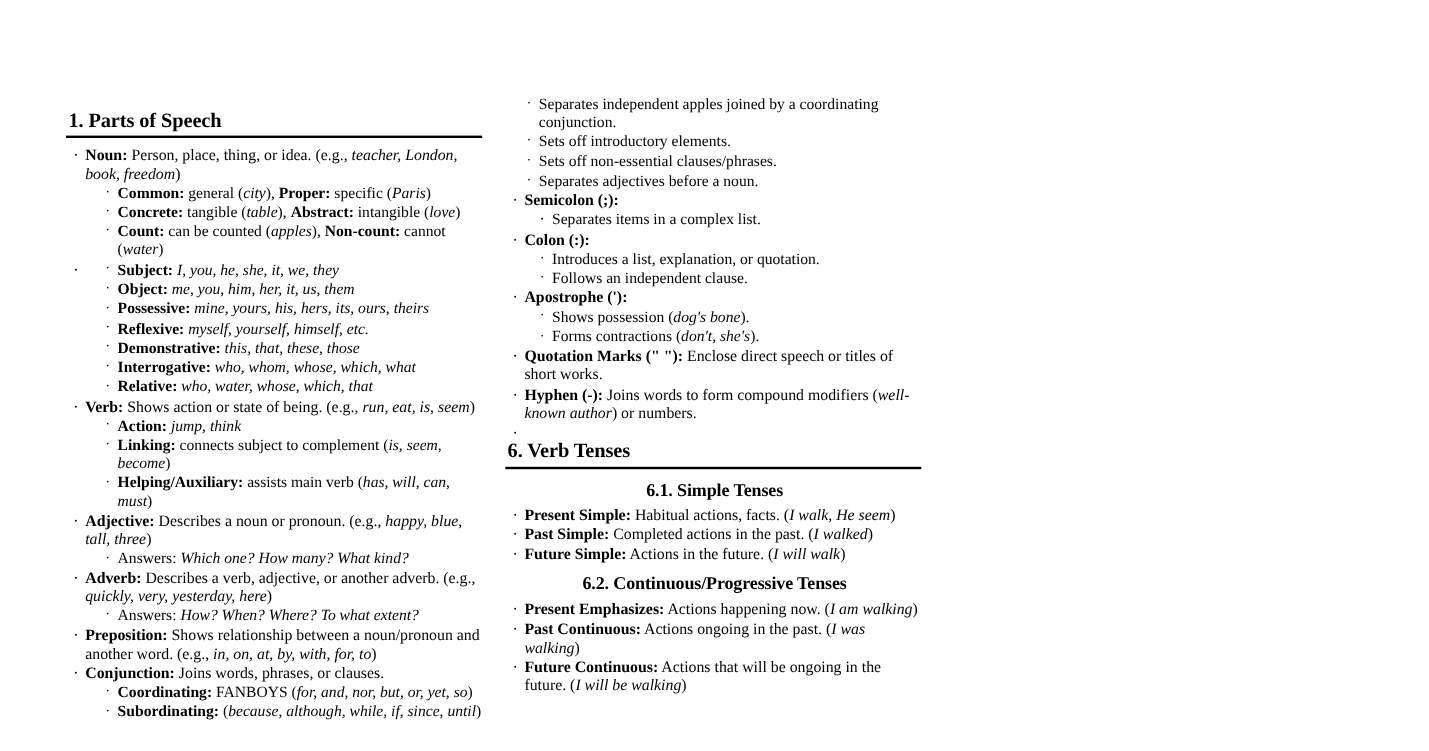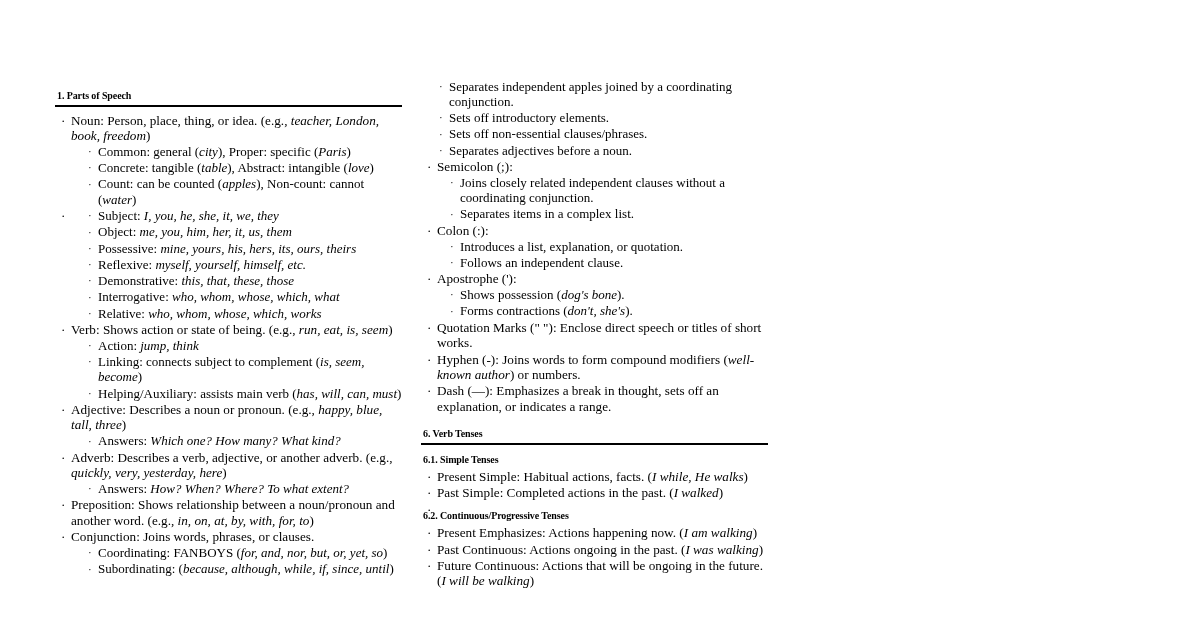--- a/index.html
+++ b/index.html
@@ -29,38 +29,39 @@
     overflow: hidden;
   }
   .col-left  { left: 55px; }
   .col-right { left: 421px; }
 
   .col-inner { position: absolute; left: 0; width: 347px; }
   .col-left .col-inner  { top: 90px; }
   .col-right .col-inner { top: 78px; }
 
   h2.section {
-    font-size: 10px;
+    font-size: 17px;
     font-weight: bold;
     margin: 0 0 2px 2px;
     line-height: 1.25;
     letter-spacing: -0.1px;
   }
   .rule {
     border: 0;
     border-top: 2.4px solid #000;
     margin: 0 0 6px 0;
     width: 347px;
   }
   h3.subsection {
-    font-size: 10px;
+    font-size: 15px;
     font-weight: bold;
     margin: 9px 0 3px 2px;
     line-height: 1.22;
     letter-spacing: -0.1px;
+    text-align: center;
   }
 
   ul {
     list-style: none;
     margin: 0;
     padding: 0;
   }
   li {
     position: relative;
     font-size: 13.2px;
@@ -76,21 +77,21 @@
     font-size: 13.2px;
     line-height: 15.4px;
   }
   ul.lvl1 { margin-left: 5px; }
   ul.lvl2 { margin-left: 16px; margin-top: 0.5px; }
   ul.lvl2 > li { font-size: 13px; line-height: 15.2px; }
   ul.lvl2 > li > .bullet { font-size: 11px; top: 0.3px; }
 
   .col-right ul.lvl2 { margin-left: 12px; }
 
-  b { font-weight: normal; }
+  b { font-weight: bold; }
   i { font-style: italic; }
 </style>
 </head>
 <body>
 
 <div class="page">
 
   <div class="col col-left">
     <div class="col-inner">
       <h2 class="section">1. Parts of Speech</h2>
@@ -101,21 +102,21 @@
               <li><span class="bullet">·</span><span><b>Concrete:</b> tangible (<i>table</i>), <b>Abstract:</b> intangible (<i>love</i>)</span></li>
               <li><span class="bullet">·</span><span><b>Count:</b> can be counted (<i>apples</i>), <b>Non-count:</b> cannot (<i>water</i>)</span></li>
             </ul></li>
           <li><span class="bullet">·</span><ul class="lvl2">
               <li><span class="bullet">·</span><span><b>Subject:</b> <i>I, you, he, she, it, we, they</i></span></li>
               <li><span class="bullet">·</span><span><b>Object:</b> <i>me, you, him, her, it, us, them</i></span></li>
               <li><span class="bullet">·</span><span><b>Possessive:</b> <i>mine, yours, his, hers, its, ours, theirs</i></span></li>
               <li><span class="bullet">·</span><span><b>Reflexive:</b> <i>myself, yourself, himself, etc.</i></span></li>
               <li><span class="bullet">·</span><span><b>Demonstrative:</b> <i>this, that, these, those</i></span></li>
               <li><span class="bullet">·</span><span><b>Interrogative:</b> <i>who, whom, whose, which, what</i></span></li>
-              <li><span class="bullet">·</span><span><b>Relative:</b> <i>who, whom, whose, which, works</i></span></li>
+              <li><span class="bullet">·</span><span><b>Relative:</b> <i>who, water, whose, which, that</i></span></li>
             </ul></li>
           <li><span class="bullet">·</span><span><b>Verb:</b> Shows action or state of being. (e.g., <i>run, eat, is, seem</i>)</span><ul class="lvl2">
               <li><span class="bullet">·</span><span><b>Action:</b> <i>jump, think</i></span></li>
               <li><span class="bullet">·</span><span><b>Linking:</b> connects subject to complement (<i>is, seem, become</i>)</span></li>
               <li><span class="bullet">·</span><span><b>Helping/Auxiliary:</b> assists main verb (<i>has, will, can, must</i>)</span></li>
             </ul></li>
           <li><span class="bullet">·</span><span><b>Adjective:</b> Describes a noun or pronoun. (e.g., <i>happy, blue, tall, three</i>)</span><ul class="lvl2">
               <li><span class="bullet">·</span><span>Answers: <i>Which one? How many? What kind?</i></span></li>
             </ul></li>
           <li><span class="bullet">·</span><span><b>Adverb:</b> Describes a verb, adjective, or another adverb. (e.g., <i>quickly, very, yesterday, here</i>)</span><ul class="lvl2">
@@ -135,45 +136,45 @@
       <ul class="lvl1" id="punct-list">
           <li style="padding: 0px; margin: 0px;">
             <ul class="lvl2">
               <li><span class="bullet">·</span><span>Separates independent apples joined by a coordinating conjunction.</span></li>
               <li><span class="bullet">·</span><span>Sets off introductory elements.</span></li>
               <li><span class="bullet">·</span><span>Sets off non-essential clauses/phrases.</span></li>
               <li><span class="bullet">·</span><span>Separates adjectives before a noun.</span></li>
             </ul>
           </li>
           <li><span class="bullet">·</span><span><b>Semicolon (;):</b></span><ul class="lvl2">
-              <li><span class="bullet">·</span><span>Joins closely related independent clauses without a coordinating conjunction.</span></li>
+              <li><span class="bullet">·</span></li>
               <li><span class="bullet">·</span><span>Separates items in a complex list.</span></li>
             </ul></li>
           <li><span class="bullet">·</span><span><b>Colon (:):</b></span><ul class="lvl2">
               <li><span class="bullet">·</span><span>Introduces a list, explanation, or quotation.</span></li>
               <li><span class="bullet">·</span><span>Follows an independent clause.</span></li>
             </ul></li>
           <li><span class="bullet">·</span><span><b>Apostrophe ('):</b></span><ul class="lvl2">
               <li><span class="bullet">·</span><span>Shows possession (<i>dog's bone</i>).</span></li>
               <li><span class="bullet">·</span><span>Forms contractions (<i>don't, she's</i>).</span></li>
             </ul></li>
           <li><span class="bullet">·</span><span><b>Quotation Marks (" "):</b> Enclose direct speech or titles of short works.</span></li>
           <li><span class="bullet">·</span><span><b>Hyphen (-):</b> Joins words to form compound modifiers (<i>well-known author</i>) or numbers.</span></li>
-          <li><span class="bullet">·</span><span><b>Dash (—):</b> Emphasizes a break in thought, sets off an explanation, or indicates a range.</span></li>
+          <li><span class="bullet">·</span></li>
         </ul>
 
       <h2 class="section" style="margin-top:14px;">6. Verb Tenses</h2>
       <hr class="rule">
 
       <div id="tense-subsections">
           <h3 class="subsection">6.1. Simple Tenses</h3>
           <ul class="lvl1">
-            <li><span class="bullet">·</span><span><b>Present Simple:</b> Habitual actions, facts. (<i>I while, He walks</i>)</span></li>
+            <li><span class="bullet">·</span><span><b>Present Simple:</b> Habitual actions, facts. (<i>I walk, He seem</i>)</span></li>
             <li><span class="bullet">·</span><span><b>Past Simple:</b> Completed actions in the past. (<i>I walked</i>)</span></li>
-            <li><span class="bullet">·</span></li>
+            <li><span class="bullet">·</span><span><b>Future Simple:</b> Actions in the future. (<i>I will walk</i>)</span></li>
           </ul>
           <h3 class="subsection">6.2. Continuous/Progressive Tenses</h3>
           <ul class="lvl1">
             <li><span class="bullet">·</span><span><b>Present Emphasizes:</b> Actions happening now. (<i>I am walking</i>)</span></li>
             <li><span class="bullet">·</span><span><b>Past Continuous:</b> Actions ongoing in the past. (<i>I was walking</i>)</span></li>
             <li><span class="bullet">·</span><span><b>Future Continuous:</b> Actions that will be ongoing in the future. (<i>I will be walking</i>)</span></li>
           </ul>
         </div>
     </div>
   </div>

